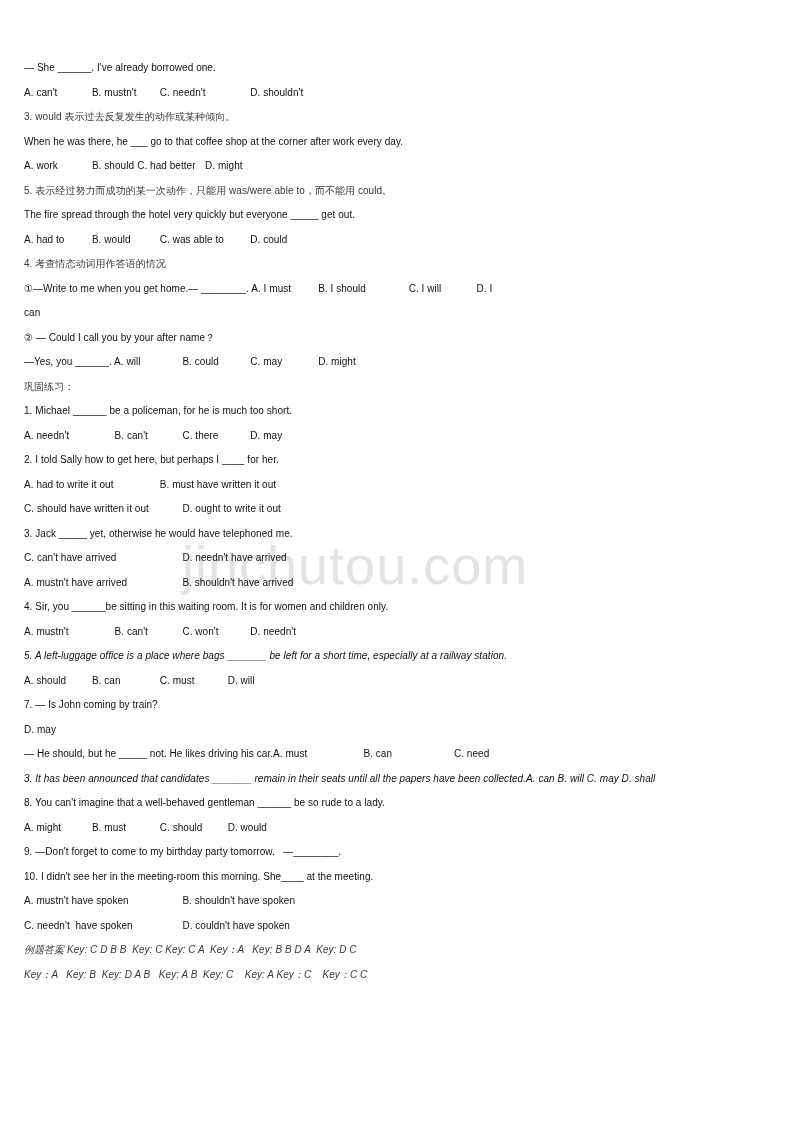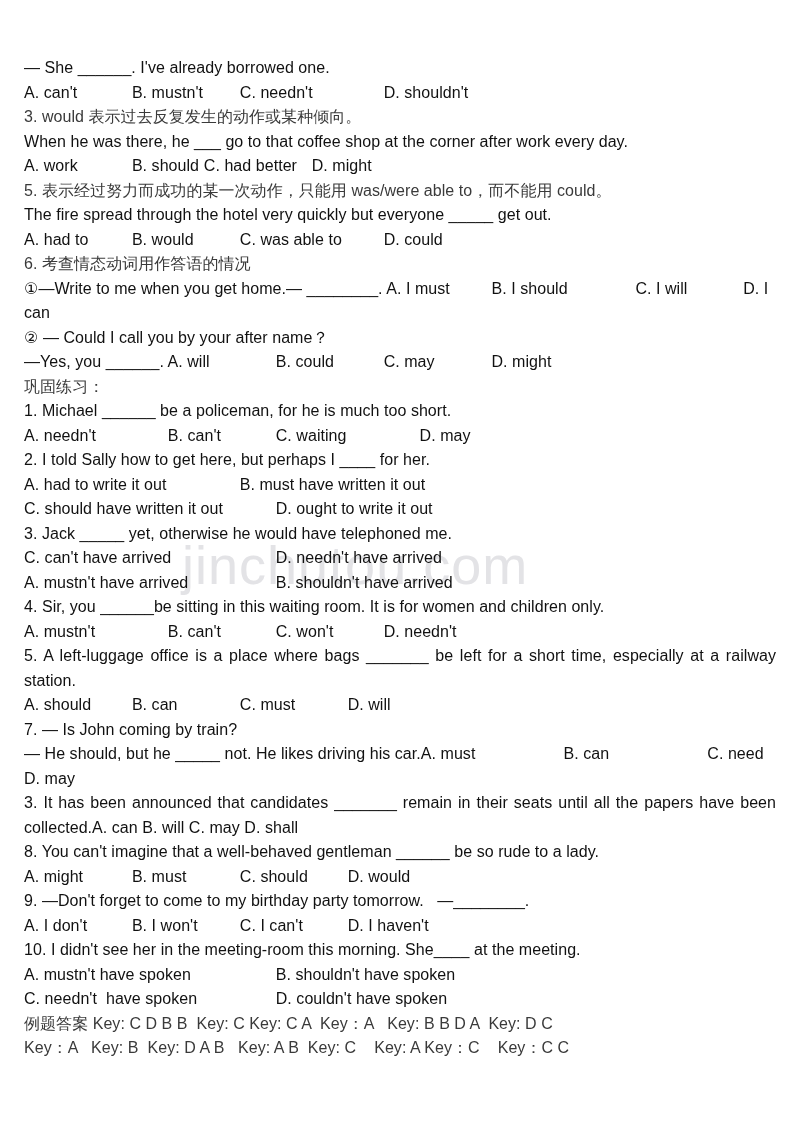--- a/index.html
+++ b/index.html
@@ -21,37 +21,39 @@
     height: 1130px;
     background: #ffffff;
     box-sizing: border-box;
     padding: 56px 24px 0 24px;
   }
   .doc-body {
     position: relative;
     z-index: 2;
   }
   .line {
-    font-size: 16px;
+    font-size: 10px;
     line-height: 24.5px;
     white-space: pre-wrap;
     color: #111111;
     letter-spacing: 0.05px;
     word-spacing: 0px;
   }
   .line.cjk {
     color: #3a3a3a;
   }
   .line.justify {
     text-align: justify;
     text-align-last: left;
     white-space: normal;
+    font-style: italic;
   }
   .answers {
     color: #3a3a3a;
+    font-style: italic;
   }
   .watermark {
     position: absolute;
     left: 182px;
     top: 534px;
     width: 400px;
     height: 62px;
     z-index: 1;
     pointer-events: none;
     font-family: "Liberation Sans", "DejaVu Sans", sans-serif;
@@ -72,46 +74,45 @@
 
   <div class="doc-body">
     <div class="line">— She ______. I've already borrowed one.</div>
     <div class="line">A. can't		B. mustn't	C. needn't		D. shouldn't</div>
     <div class="line cjk">3. would 表示过去反复发生的动作或某种倾向。</div>
     <div class="line">When he was there, he ___ go to that coffee shop at the corner after work every day.</div>
     <div class="line">A. work		B. should	C. had better	D. might</div>
     <div class="line cjk">5. 表示经过努力而成功的某一次动作，只能用 was/were able to，而不能用 could。</div>
     <div class="line">The fire spread through the hotel very quickly but everyone _____ get out.</div>
     <div class="line">A. had to		B. would		C. was able to		D. could</div>
-    <div class="line cjk">6. 考查情态动词用作答语的情况</div>
+    <div class="line cjk">4. 考查情态动词用作答语的情况</div>
     <div class="line">①—Write to me when you get home.— ________. A. I must		B. I should		C. I will		D. I</div>
     <div class="line">can</div>
     <div class="line">② — Could I call you by your after name？</div>
     <div class="line">—Yes, you ______. A. will		B. could		C. may		D. might</div>
     <div class="line cjk">巩固练习：</div>
     <div class="line">1. Michael ______ be a policeman, for he is much too short.</div>
-    <div class="line">A. needn't		B. can't		C. waiting		D. may</div>
+    <div class="line">A. needn't		B. can't		C. there		D. may</div>
     <div class="line">2. I told Sally how to get here, but perhaps I ____ for her.</div>
     <div class="line">A. had to write it out		B. must have written it out</div>
     <div class="line">C. should have written it out		D. ought to write it out</div>
     <div class="line">3. Jack _____ yet, otherwise he would have telephoned me.</div>
     <div class="line">C. can't have arrived			D. needn't have arrived</div>
     <div class="line">A. mustn't have arrived			B. shouldn't have arrived</div>
     <div class="line">4. Sir, you ______be sitting in this waiting room. It is for women and children only.</div>
     <div class="line">A. mustn't		B. can't		C. won't		D. needn't</div>
     <div class="line justify">5. A left-luggage office is a place where bags _______ be left for a short time, especially at a railway station.</div>
     <div class="line">A. should		B. can		C. must		D. will</div>
     <div class="line">7. — Is John coming by train?</div>
+    <div class="line">D. may</div>
     <div class="line">— He should, but he _____ not. He likes driving his car.A. must			B. can			C. need</div>
-    <div class="line">D. may</div>
     <div class="line justify">3. It has been announced that candidates _______ remain in their seats until all the papers have been collected.A. can			B. will			C. may			D. shall</div>
     <div class="line">8. You can't imagine that a well-behaved gentleman ______ be so rude to a lady.</div>
     <div class="line">A. might		B. must		C. should		D. would</div>
     <div class="line">9. —Don't forget to come to my birthday party tomorrow.   —________.</div>
-    <div class="line">A. I don't		B. I won't		C. I can't		D. I haven't</div>
     <div class="line">10. I didn't see her in the meeting-room this morning. She____ at the meeting.</div>
     <div class="line">A. mustn't have spoken			B. shouldn't have spoken</div>
     <div class="line">C. needn't  have spoken			D. couldn't have spoken</div>
     <div class="line cjk answers">例题答案 Key: C D B B  Key: C Key: C A  Key：A   Key: B B D A  Key: D C</div>
     <div class="line cjk answers">Key：A   Key: B  Key: D A B   Key: A B  Key: C    Key: A Key：C    Key：C C</div>
   </div>
 
 </div>
 
 </body></html>

